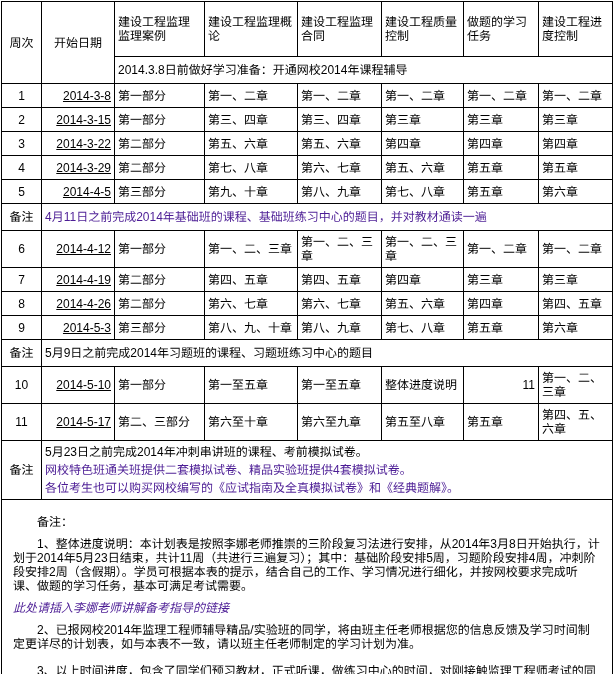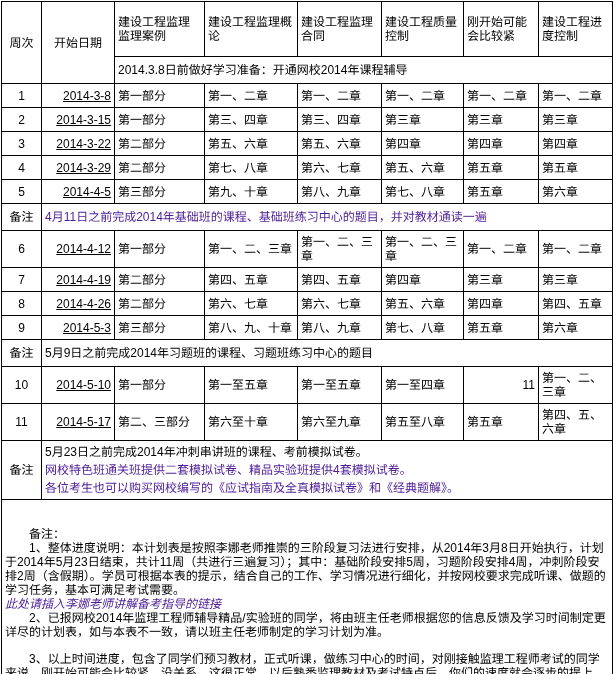--- a/index.html
+++ b/index.html
@@ -90,21 +90,21 @@
   .red { color: #4c1d95; }
 
   .footer-cell {
     text-align: left;
     vertical-align: top;
     padding: 3px 4px 6px 4px;
     line-height: 17px;
     height: 218px;
   }
   .footer-cell p {
-    margin: 0;
+    margin: 8px;
     text-indent: 2em;
   }
   .footer-cell p.no-indent { text-indent: 0; font-style: italic; }
   .footer-cell p.gap { margin-top: 13px; }
   .footer-title {
     margin: 0 0 11px 0;
     text-indent: 0;
   }
 </style>
 </head>
@@ -123,21 +123,21 @@
   </colgroup>
   <tbody>
 
     <tr>
       <td class="hdr center" rowspan="2">周次</td>
       <td class="hdr center" rowspan="2">开始日期</td>
       <td class="hdr">建设工程监理监理案例</td>
       <td class="hdr">建设工程监理概论</td>
       <td class="hdr">建设工程监理合同</td>
       <td class="hdr">建设工程质量控制</td>
-      <td class="hdr">刚开始可能会比较紧</td>
+      <td class="hdr">做题的学习任务</td>
       <td class="hdr">建设工程进度控制</td>
     </tr>
 
     <tr>
       <td class="prep" colspan="6">2014.3.8日前做好学习准备：开通网校2014年课程辅导</td>
     </tr>
 
     <tr>
       <td class="wk">1</td>
       <td class="dt">2014-3-8</td>
@@ -239,21 +239,21 @@
       <td class="note-label">备注</td>
       <td class="note-body" colspan="7">5月9日之前完成2014年习题班的课程、习题班练习中心的题目</td>
     </tr>
 
     <tr class="row-tall">
       <td class="wk">10</td>
       <td class="dt">2014-5-10</td>
       <td class="cell">第一部分</td>
       <td class="cell">第一至五章</td>
       <td class="cell">第一至五章</td>
-      <td class="cell">第一至四章</td>
+      <td class="cell">整体进度说明</td>
       <td class="cell num-right">11</td>
       <td class="cell">第一、二、三章</td>
     </tr>
     <tr class="row-tall">
       <td class="wk">11</td>
       <td class="dt">2014-5-17</td>
       <td class="cell">第二、三部分</td>
       <td class="cell">第六至十章</td>
       <td class="cell">第六至九章</td>
       <td class="cell">第五至八章</td>

